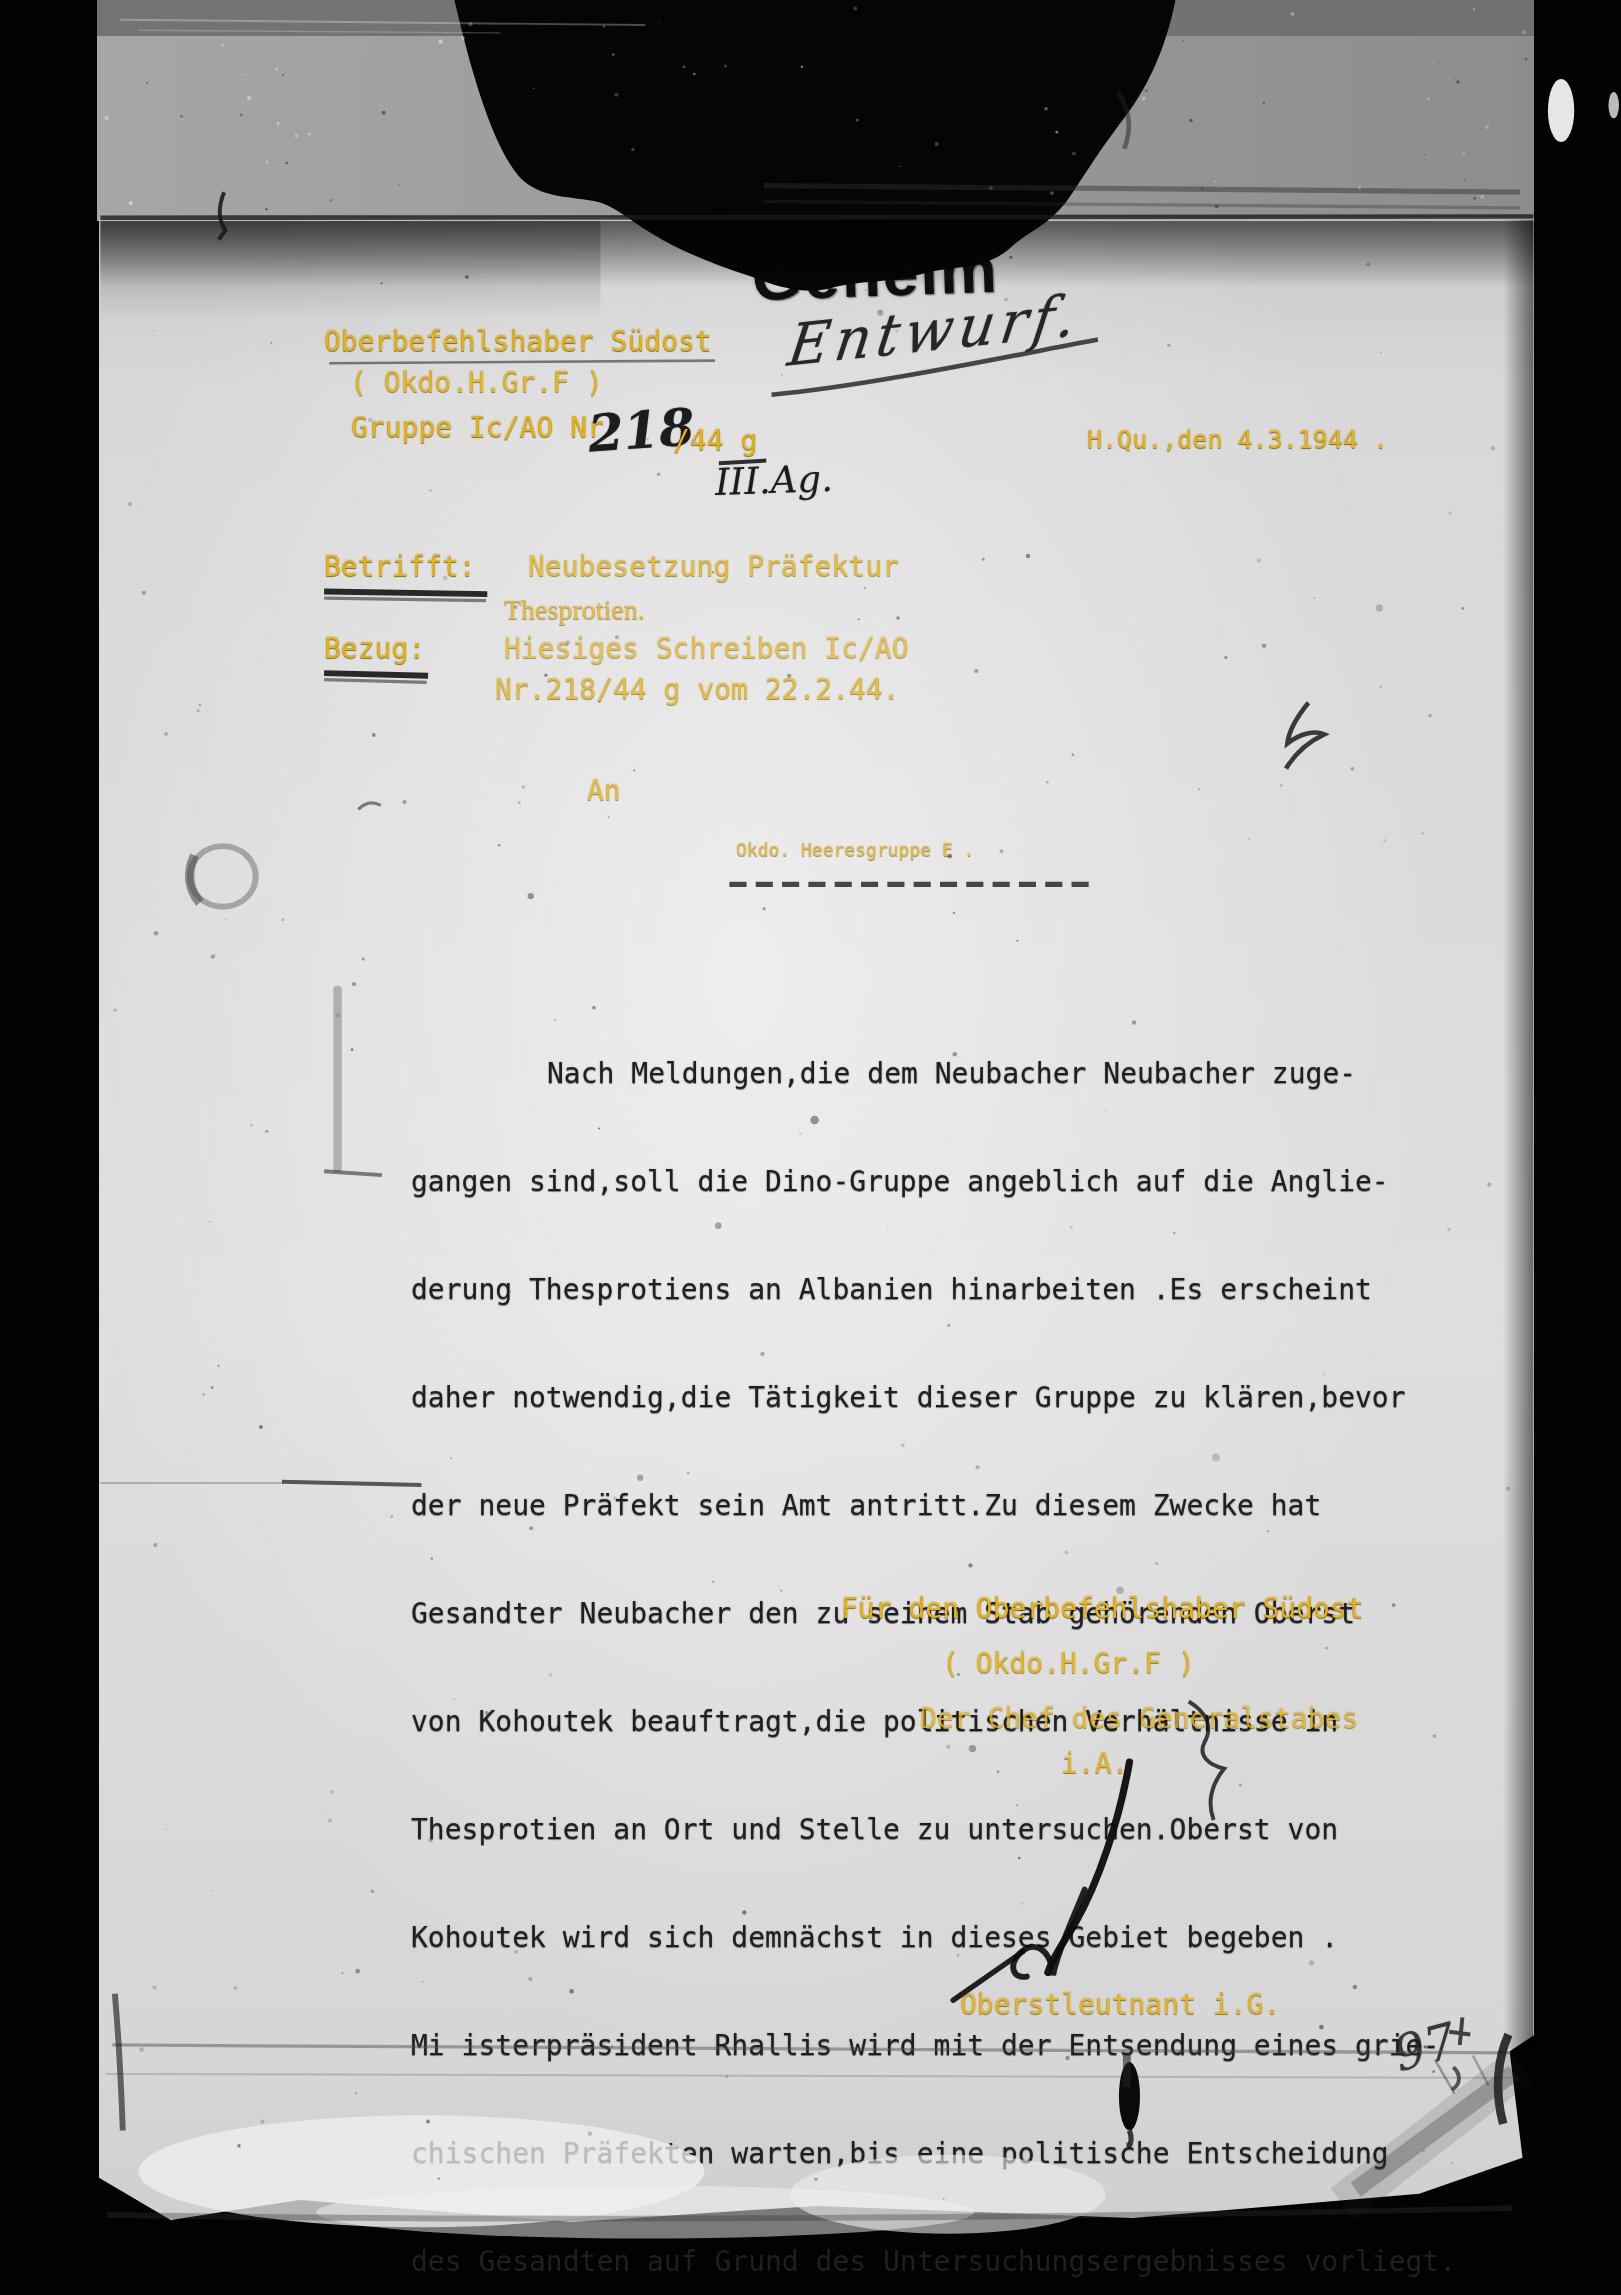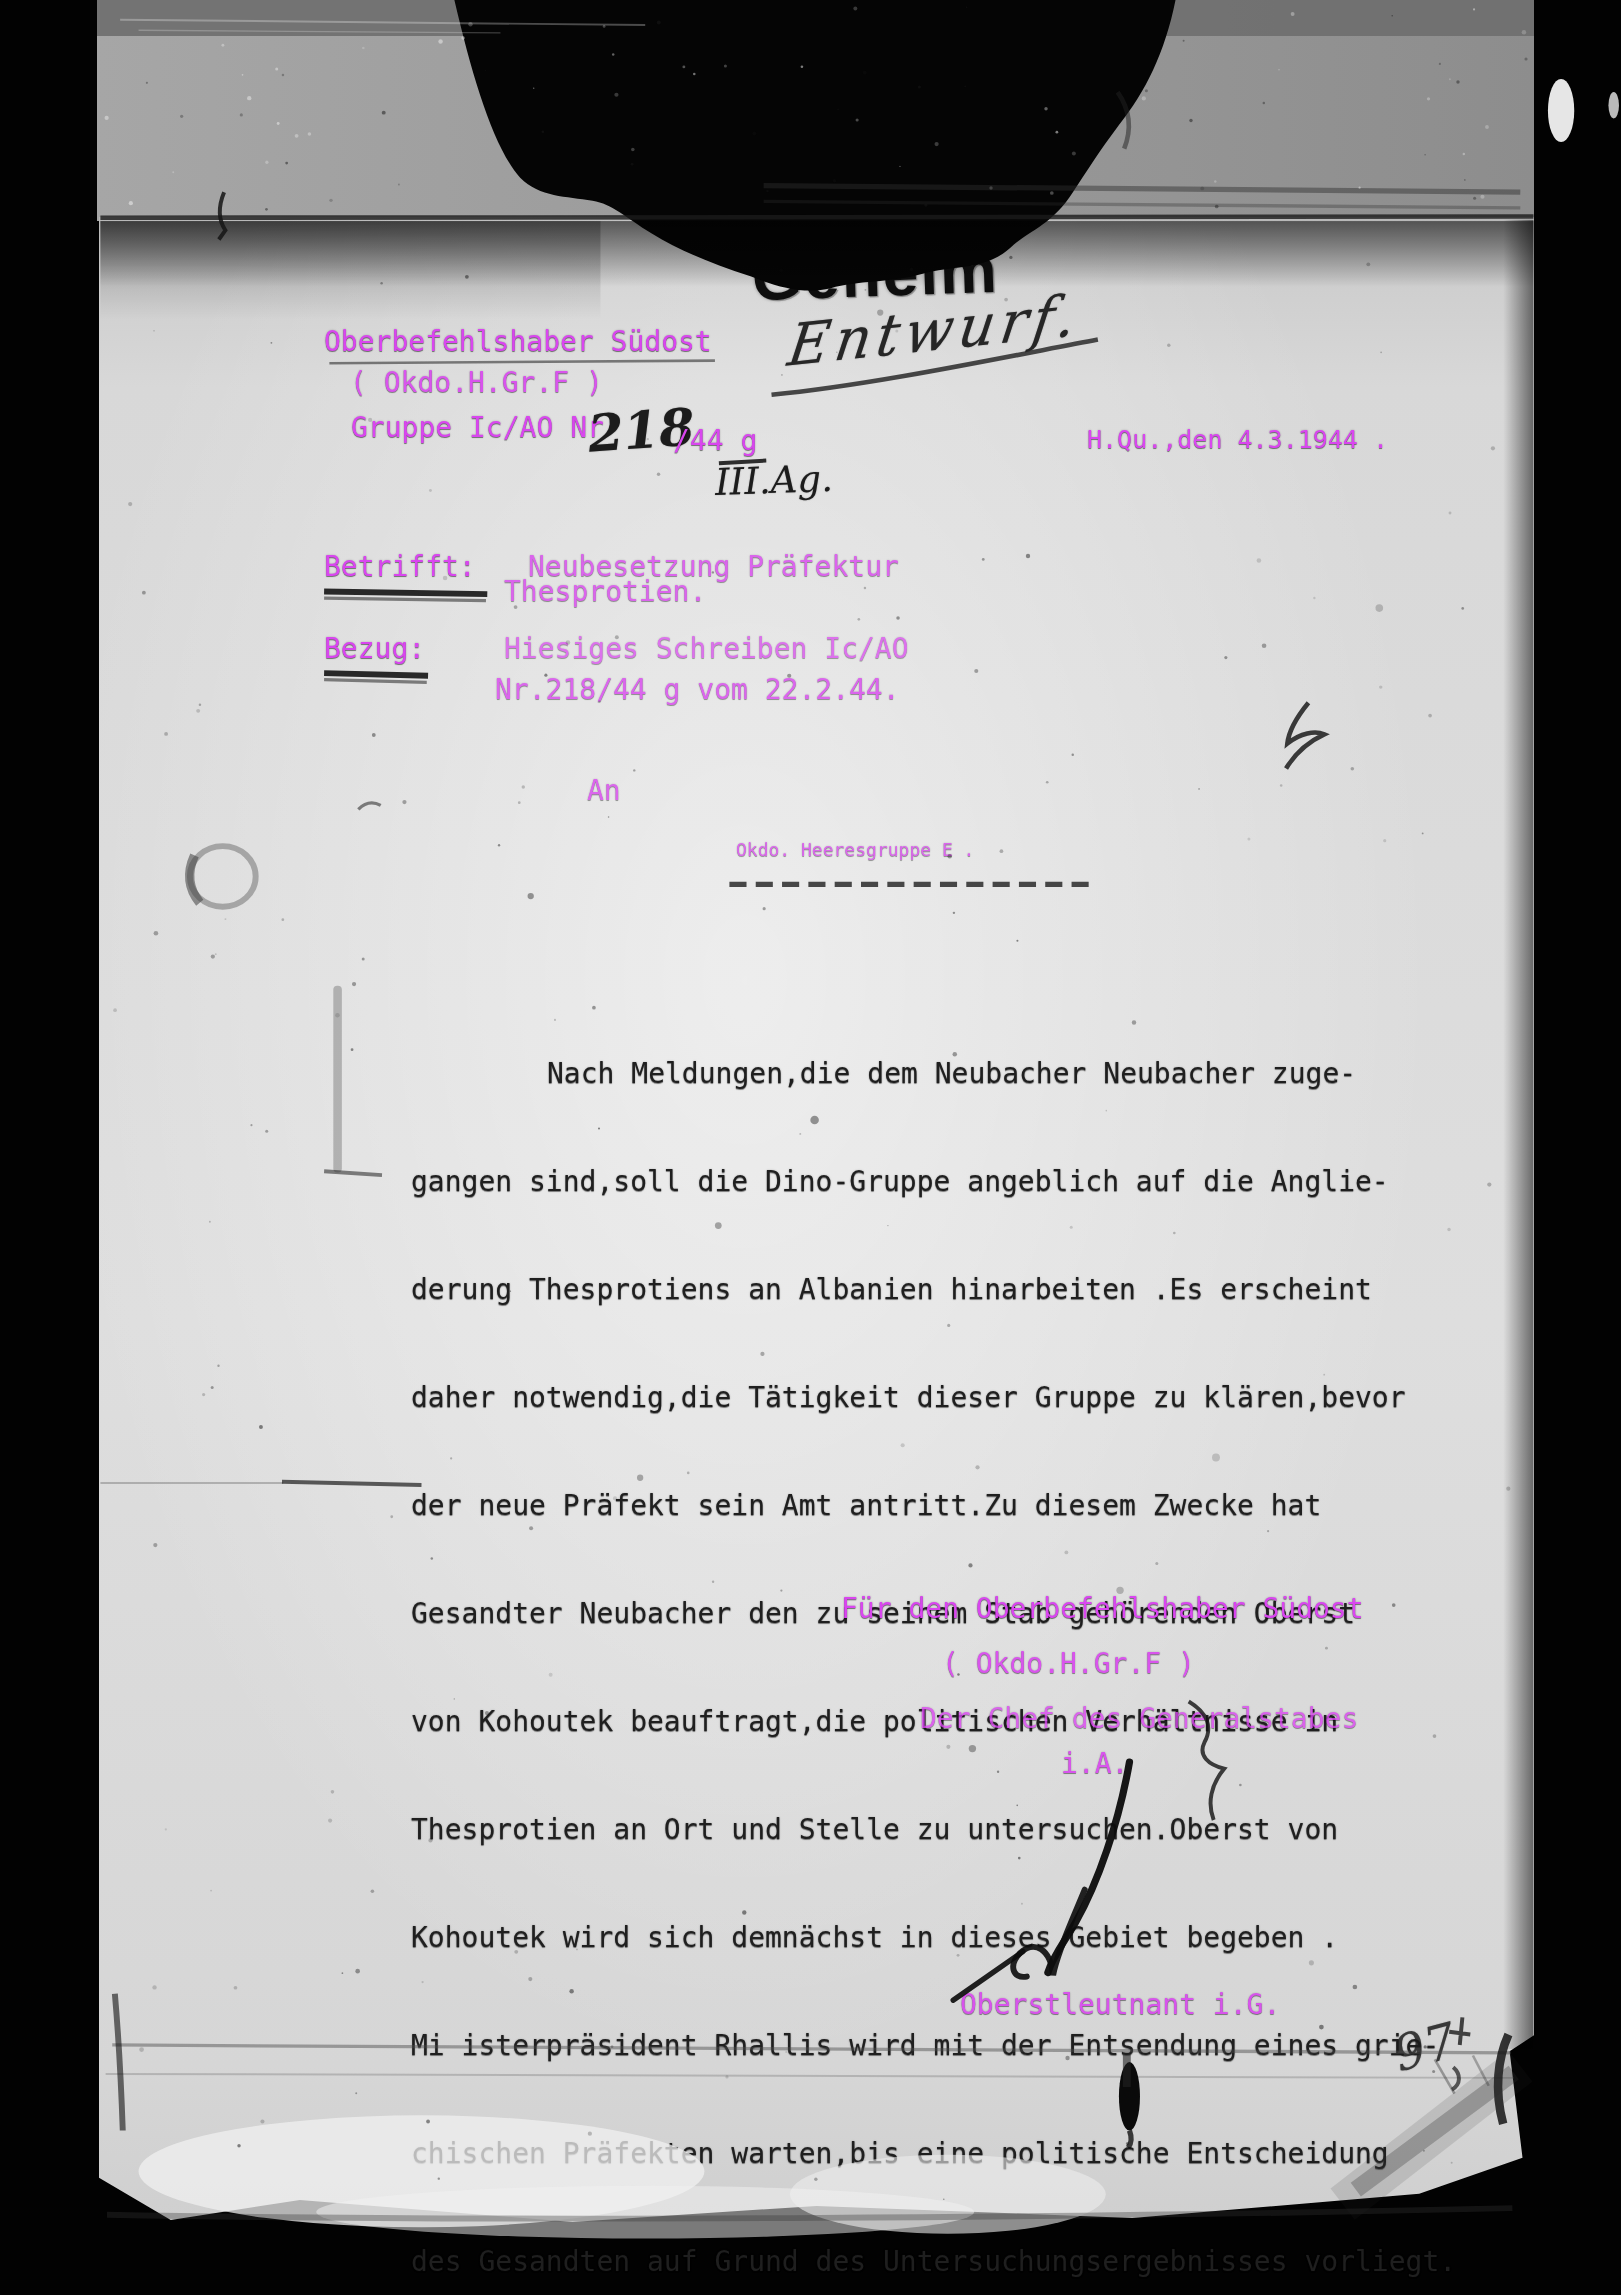--- a/index.html
+++ b/index.html
@@ -11,21 +11,21 @@
   .film-band{position:absolute;left:0;top:0;width:100%;height:36px;background:#6f6f6f;opacity:.92;}
 
   
   .page{position:absolute;left:99px;top:217px;width:1435px;height:2009px;
         background:
           radial-gradient(ellipse at 45% 38%, rgba(255,255,255,.5), rgba(255,255,255,0) 62%),
           linear-gradient(180deg,#b7b7b7 0px,#cfcfcf 72px,#d8d8d8 171px,#dedede 55%,#d6d6d6 92%,#cfcfcf 100%);
         clip-path:polygon(0 0,100% 0,100% 90.5%,98.3% 91.3%,99.2% 96.6%,92% 98.4%,72% 99.6%,50% 99%,33% 99.8%,14% 98.7%,5% 99.7%,0 97.6%);}
 
   
-  .t{position:absolute;font-family:"DejaVu Sans Mono",monospace;color:#d946ef;white-space:pre;line-height:1.15;
+  .t{position:absolute;font-family:"DejaVu Sans Mono",monospace;color:#eab308;white-space:pre;line-height:1.15;
      text-shadow:0 0.7px 0.7px rgba(0,0,0,.45),0 0 2px rgba(25,25,25,.28);z-index:2;}
   .s42{font-size:28px;} .s41{font-size:18px;} .s38{font-size:25px;}
   .o90{opacity:.9;} .o80{opacity:.8;} .o72{opacity:.72;}
 
   .stamp{position:absolute;font-family:"Liberation Sans",sans-serif;font-weight:bold;font-size:64px;
          letter-spacing:2px;color:#0e0e0e;transform:rotate(-2deg);z-index:2;
          text-shadow:1.3px 1.3px 0 rgba(0,0,0,.25),0 0 3.3px rgba(0,0,0,.4);}
 
   .hand{position:absolute;font-family:"DejaVu Serif",serif;font-style:italic;color:#1c1c1c;z-index:2;
         text-shadow:0 0 1.3px rgba(0,0,0,.4);}
@@ -60,21 +60,21 @@
   <div class="t s42 o90" style="left:350px;top:367px;">( Okdo.H.Gr.F )</div>
 
   <div class="t s42" style="left:325px;top:412px;margin-left:26px;">Gruppe Ic/AO Nr</div>
   <div class="hand h218">218</div>
   <div class="t s42" style="left:673px;top:425px;text-align:right;">/44 g</div>
   <div class="hand hAg">III.Ag.</div>
   <div class="t s38" style="left:1087px;top:426px;">H.Qu.,den 4.3.1944 .</div>
 
   <div class="t s42" style="left:324px;top:551px;">Betrifft:</div>
   <div class="t s42 o80" style="left:528px;top:551px;">Neubesetzung Präfektur</div>
-  <div class="t s42 o80" style="left:504px;top:576px;">Thesprotien.</div>
+  <div class="t s42 o80" style="left:504px;top:594px;font-family:Liberation Serif, serif;">Thesprotien.</div>
 
   <div class="t s42" style="left:324px;top:633px;">Bezug:</div>
   <div class="t s42 o72" style="left:504px;top:633px;">Hiesiges Schreiben Ic/AO</div>
   <div class="t s42 o80" style="left:495px;top:674px;">Nr.218/44 g vom 22.2.44.</div>
 
   <div class="t s42 o80" style="left:587px;top:775px;">An</div>
   <div class="t s41 o80" style="left:736px;top:840px;">Okdo. Heeresgruppe E .</div>
 
   <div class="body-block">
     <div class="ln">Nach Meldungen,die dem Neubacher Neubacher zuge-</div>

